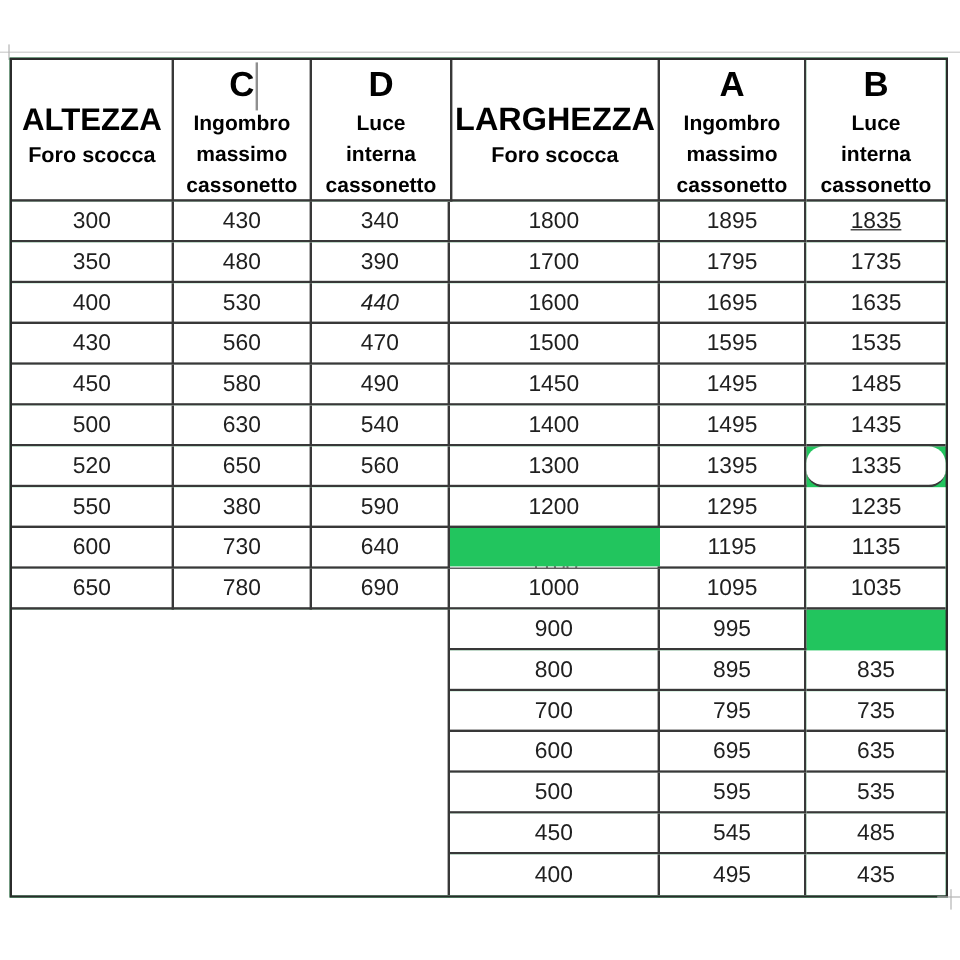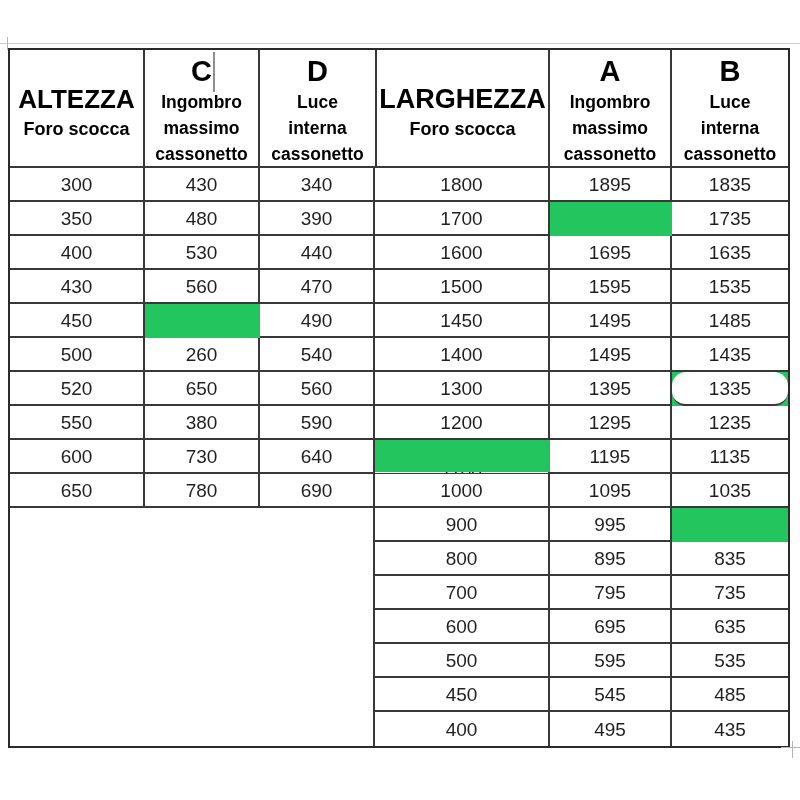--- a/index.html
+++ b/index.html
@@ -166,45 +166,47 @@
     <div class="cell merged no-b"></div>
 
   <div class="cell num" style="grid-area: 2 / 1;">300</div>
       <div class="cell num" style="grid-area: 2 / 2;">430</div>
       <div class="cell num" style="grid-area: 2 / 3;">340</div>
       <div class="cell num" style="grid-area: 3 / 1; text-align: right;">350</div>
       <div class="cell num" style="grid-area: 3 / 2;">480</div>
       <div class="cell num" style="grid-area: 3 / 3;">390</div>
       <div class="cell num" style="grid-area: 4 / 1;">400</div>
       <div class="cell num" style="grid-area: 4 / 2;">530</div>
-      <div class="cell num" style="grid-area: 4 / 3;">440</div>
+      <div class="cell num" style="grid-area: 4 / 3; font-style: italic;">440</div>
       <div class="cell num" style="grid-area: 5 / 1;">430</div>
       <div class="cell num" style="grid-area: 5 / 2;">560</div>
       <div class="cell num" style="grid-area: 5 / 3;">470</div>
       <div class="cell num" style="grid-area: 6 / 1;">450</div>
+      <div class="cell num" style="grid-area: 6 / 2;">580</div>
       <div class="cell num" style="grid-area: 6 / 3;">490</div>
       <div class="cell num" style="grid-area: 7 / 1;">500</div>
-      <div class="cell num" style="grid-area: 7 / 2;">260</div>
+      <div class="cell num" style="grid-area: 7 / 2;">630</div>
       <div class="cell num" style="grid-area: 7 / 3;">540</div>
       <div class="cell num" style="grid-area: 8 / 1;">520</div>
       <div class="cell num" style="grid-area: 8 / 2;">650</div>
       <div class="cell num" style="grid-area: 8 / 3;">560</div>
       <div class="cell num" style="grid-area: 9 / 1;">550</div>
       <div class="cell num" style="grid-area: 9 / 2;">380</div>
       <div class="cell num" style="grid-area: 9 / 3;">590</div>
       <div class="cell num" style="grid-area: 10 / 1;">600</div>
       <div class="cell num" style="grid-area: 10 / 2;">730</div>
       <div class="cell num" style="grid-area: 10 / 3;">640</div>
       <div class="cell num" style="grid-area: 11 / 1;">650</div>
       <div class="cell num" style="grid-area: 11 / 2;">780</div>
       <div class="cell num" style="grid-area: 11 / 3;">690</div>
       <div class="cell num" style="grid-area: 2 / 4;">1800</div>
       <div class="cell num" style="grid-area: 2 / 5;">1895</div>
-      <div class="cell num no-r" style="grid-area: 2 / 6;">1835</div>
+      <div class="cell num no-r" style="grid-area: 2 / 6; text-decoration: underline;">1835</div>
       <div class="cell num" style="grid-area: 3 / 4;">1700</div>
+      <div class="cell num" style="grid-area: 3 / 5;">1795</div>
       <div class="cell num no-r" style="grid-area: 3 / 6;">1735</div>
       <div class="cell num" style="grid-area: 4 / 4;">1600</div>
       <div class="cell num" style="grid-area: 4 / 5;">1695</div>
       <div class="cell num no-r" style="grid-area: 4 / 6;">1635</div>
       <div class="cell num" style="grid-area: 5 / 4;">1500</div>
       <div class="cell num" style="grid-area: 5 / 5;">1595</div>
       <div class="cell num no-r" style="grid-area: 5 / 6;">1535</div>
       <div class="cell num" style="grid-area: 6 / 4;">1450</div>
       <div class="cell num" style="grid-area: 6 / 5;">1495</div>
       <div class="cell num no-r" style="grid-area: 6 / 6;">1485</div>

